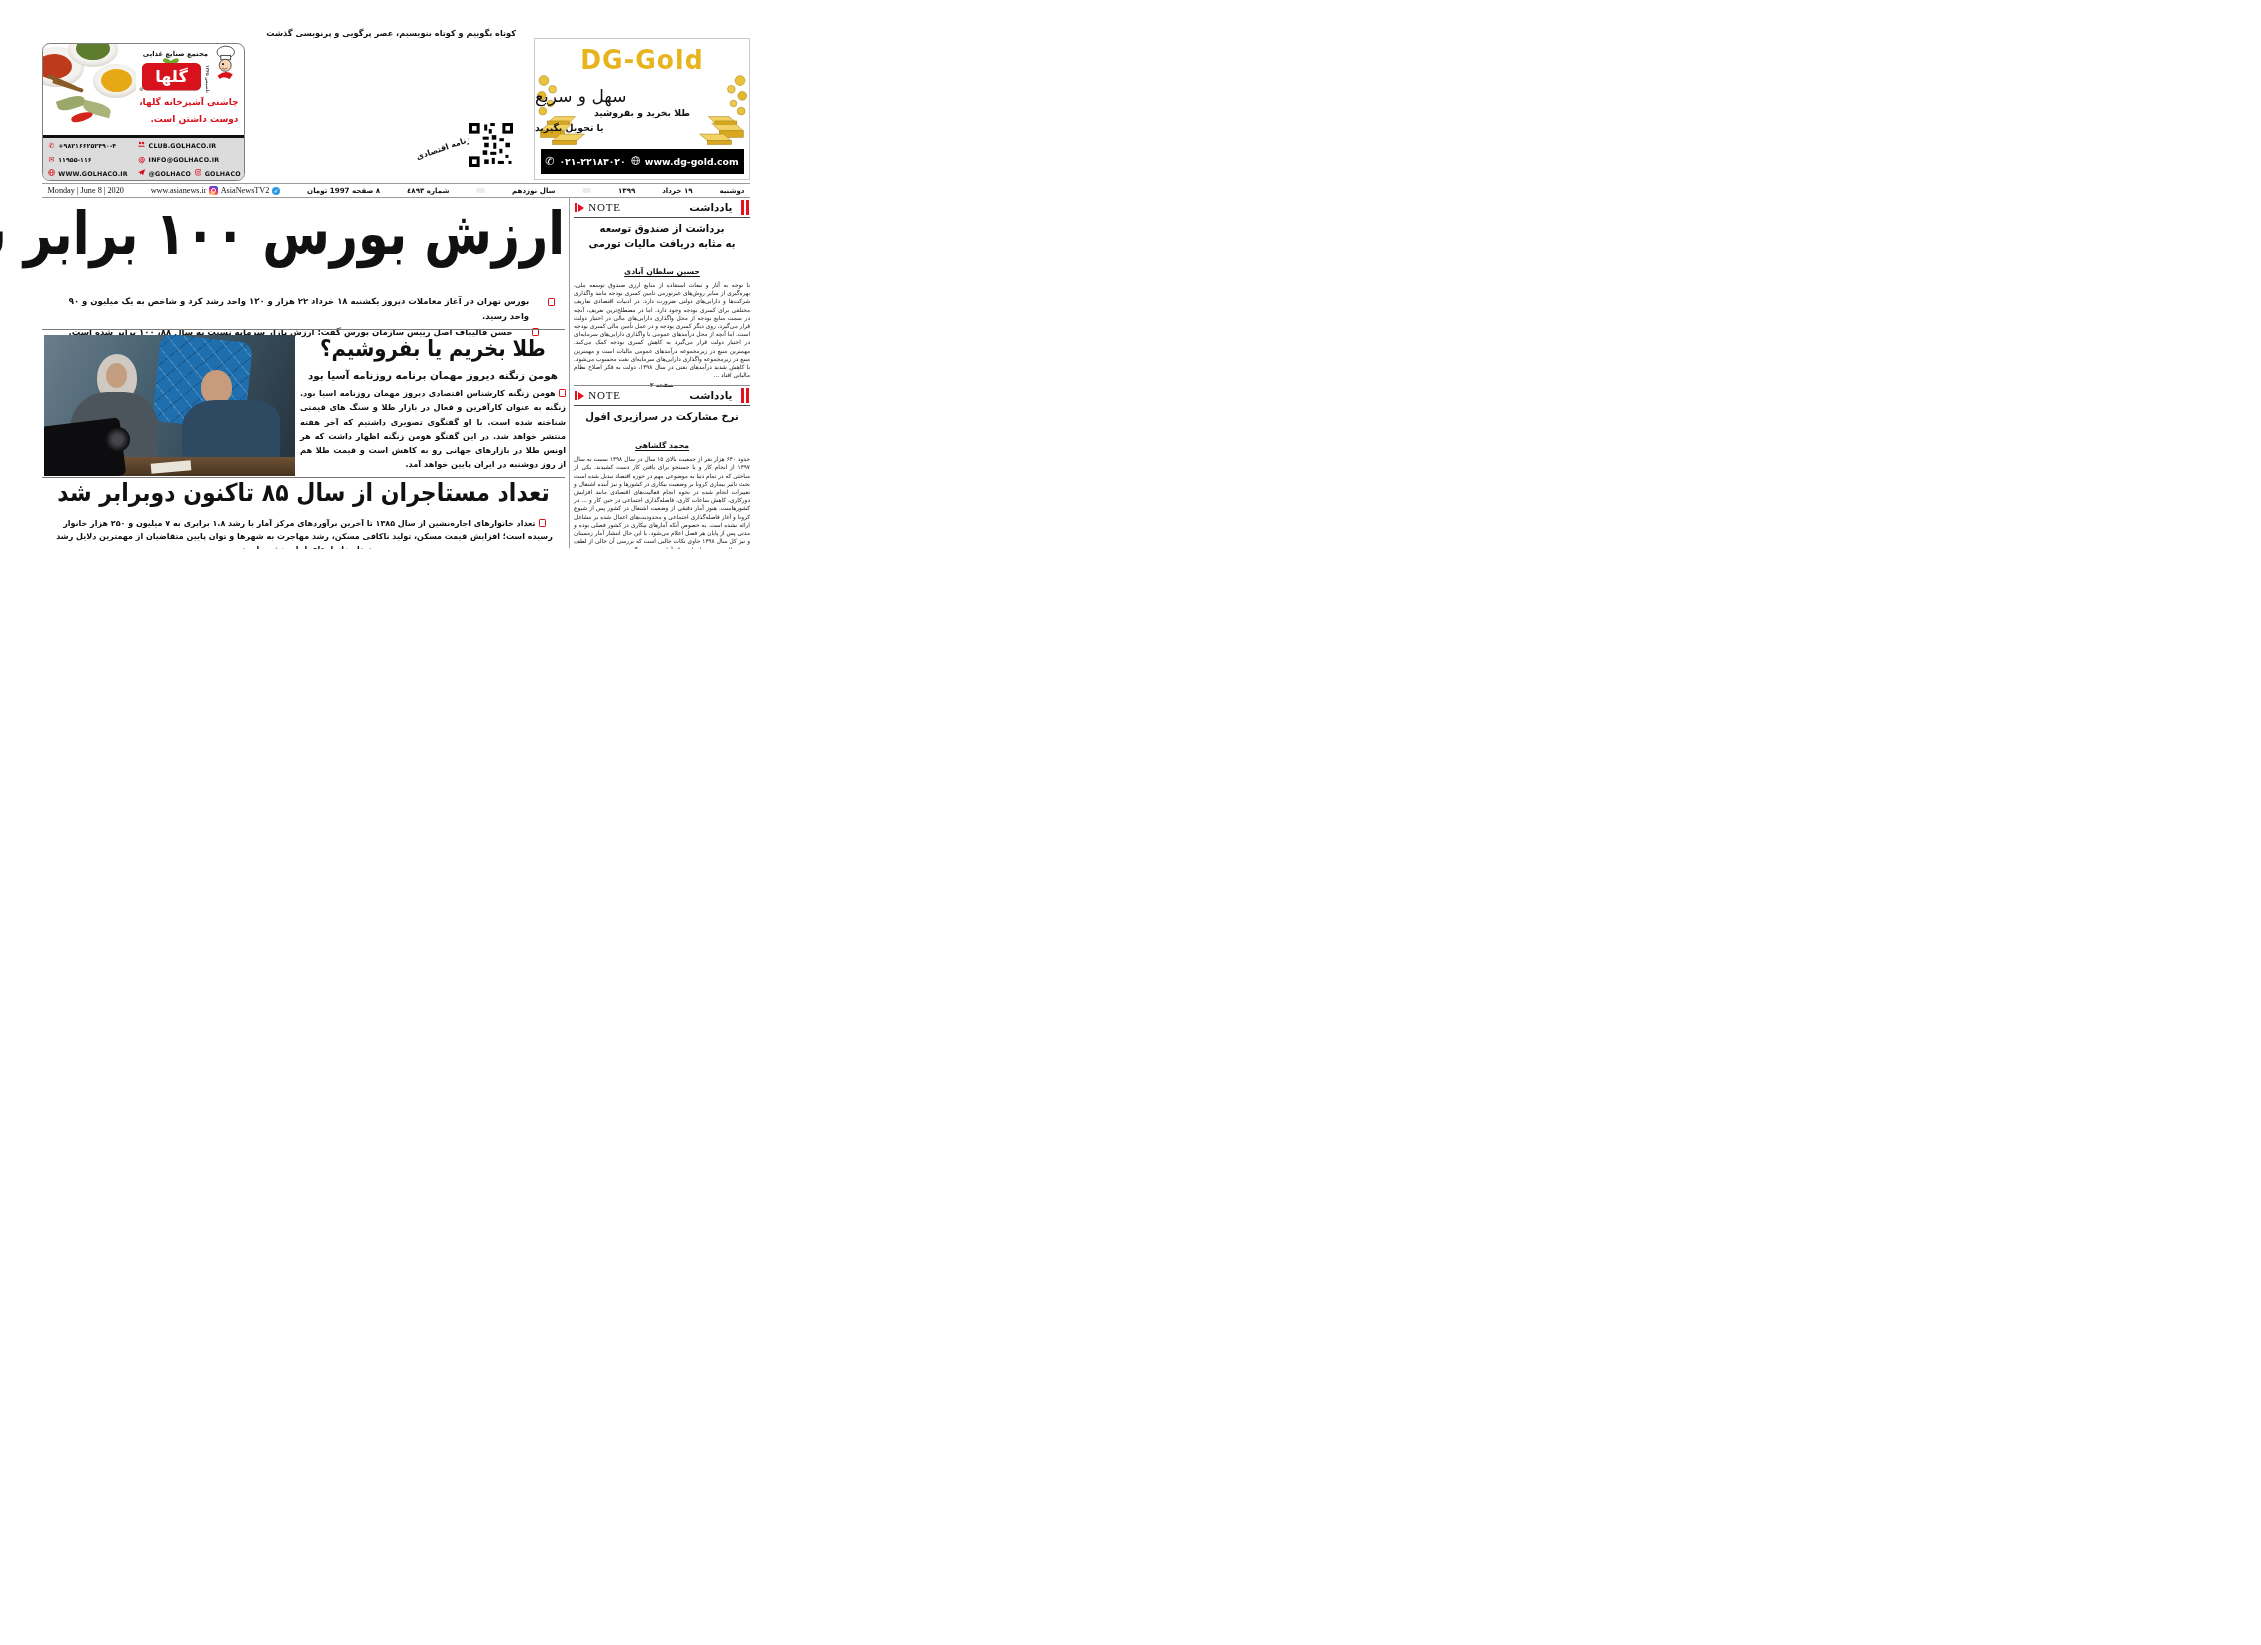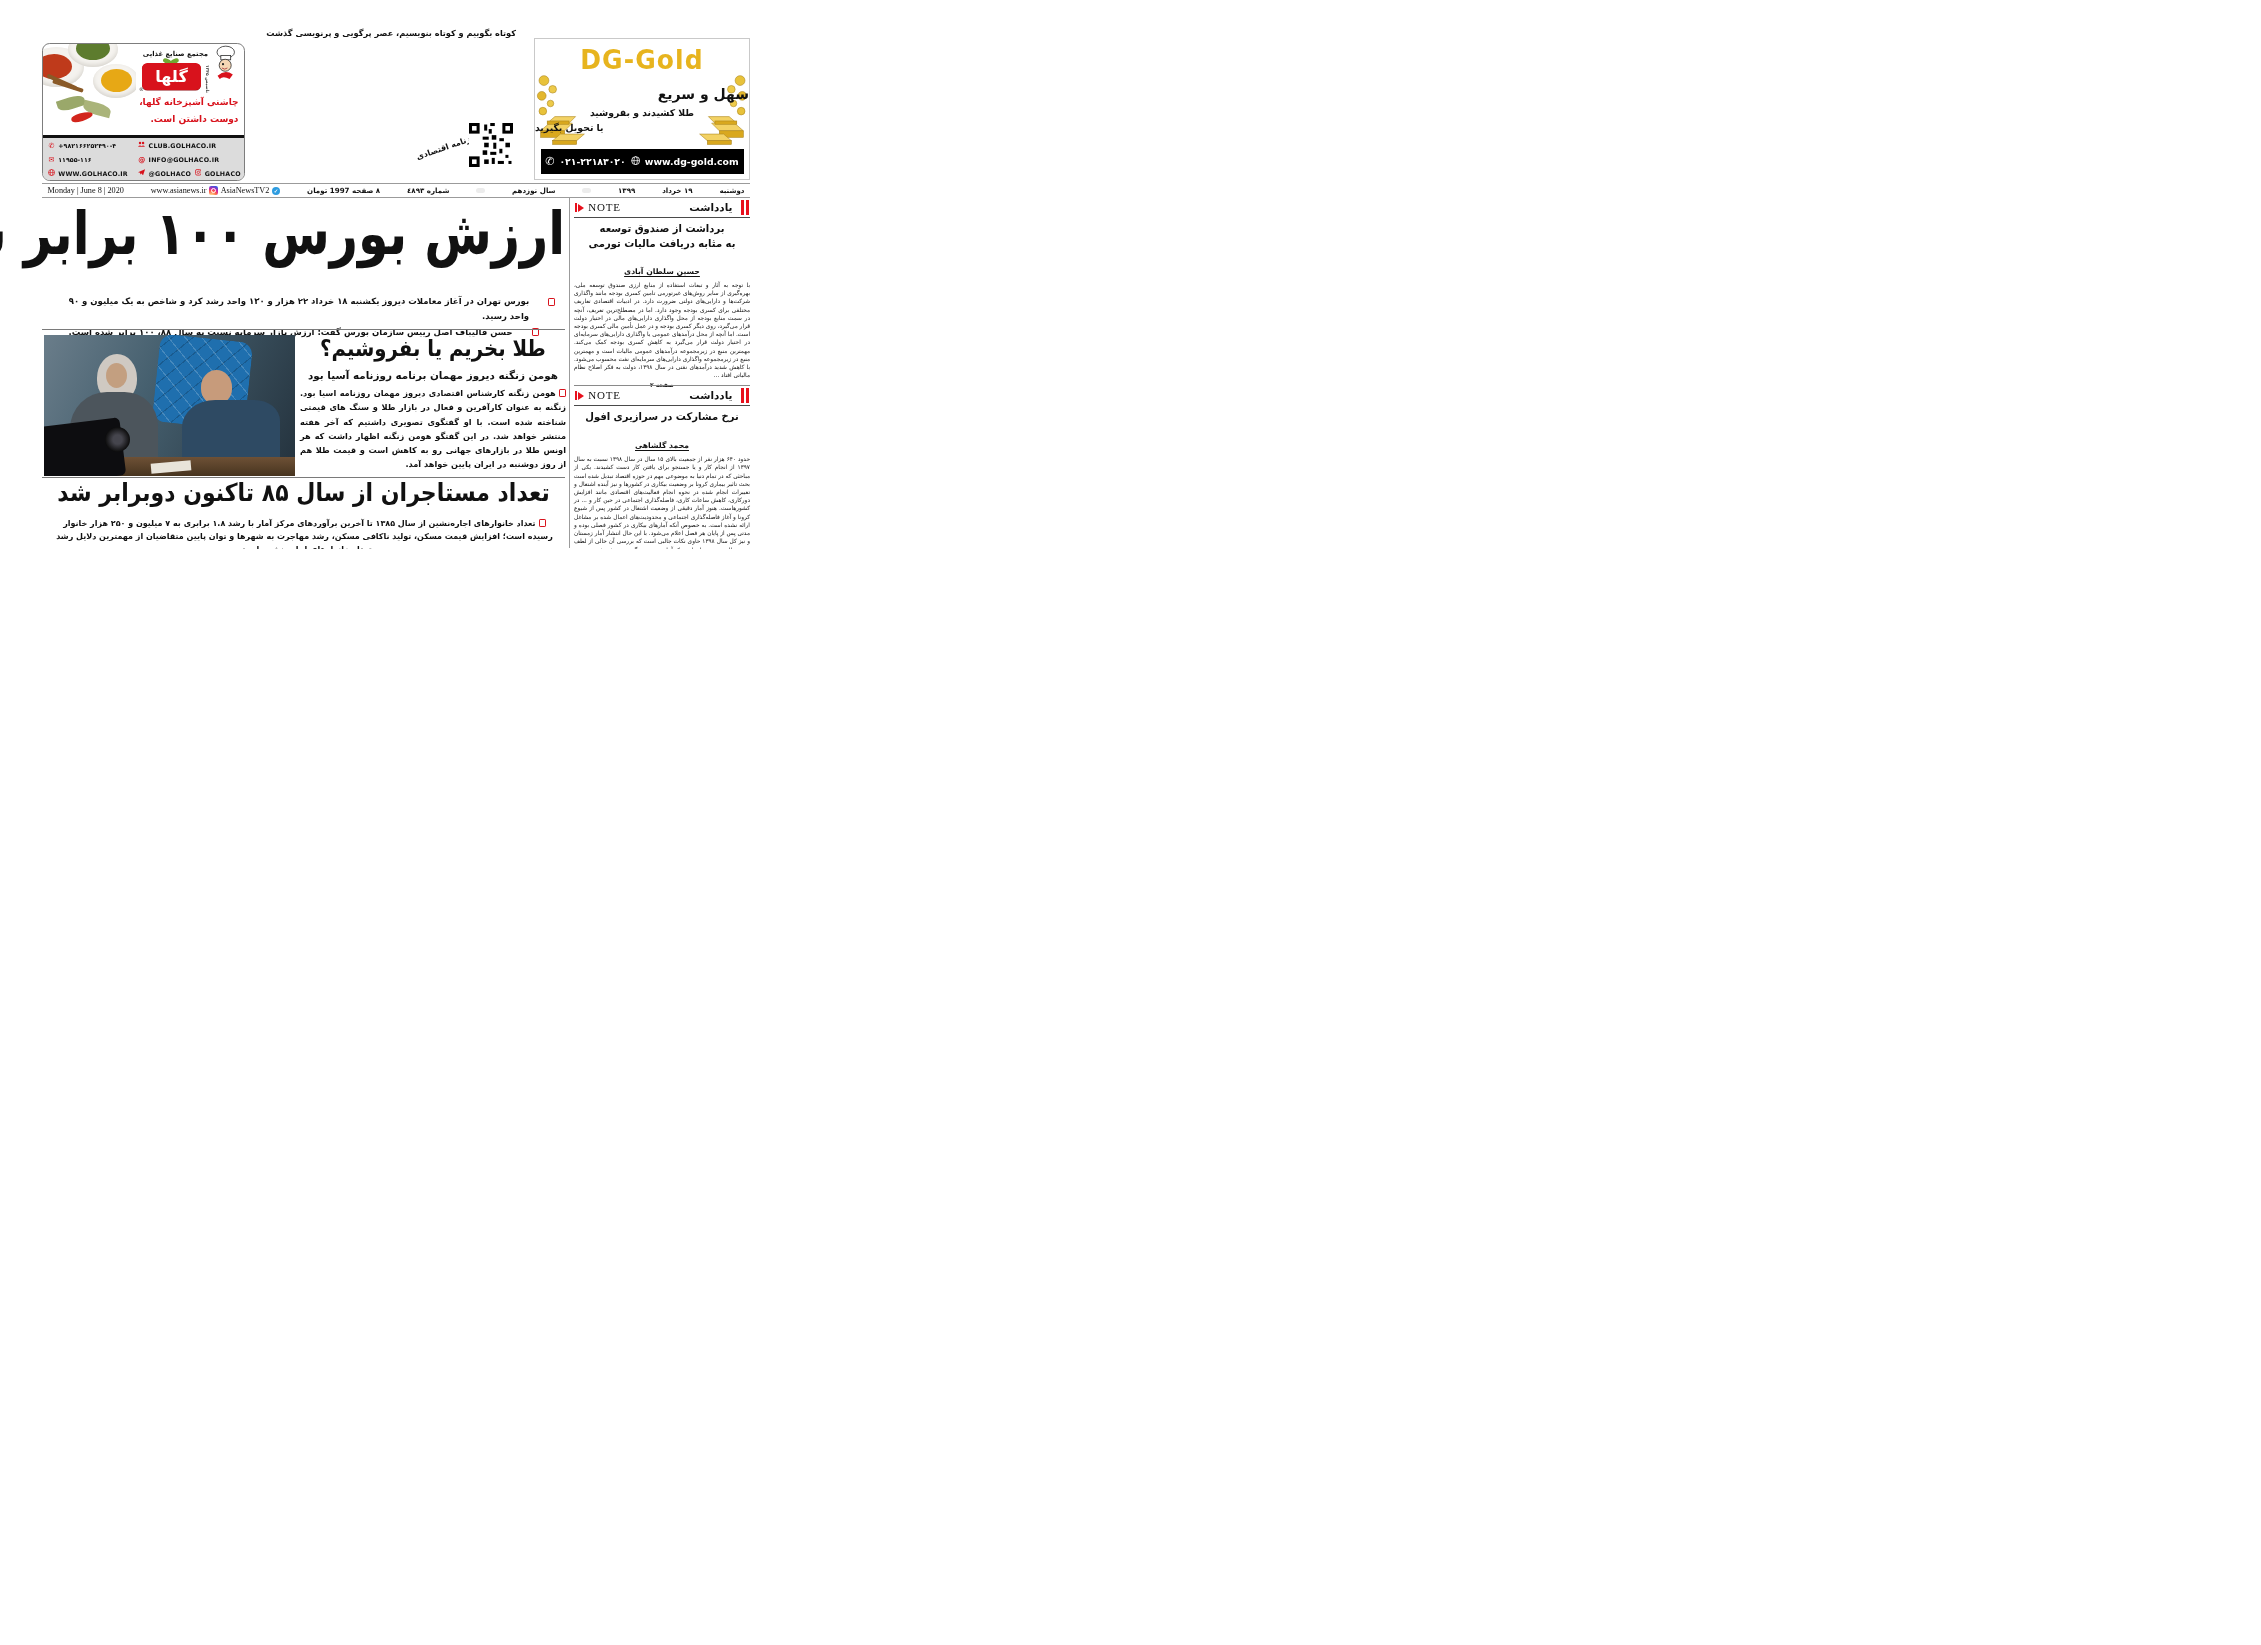--- a/index.html
+++ b/index.html
@@ -57,22 +57,22 @@
   .g-col{display:flex;flex-direction:column;justify-content:space-between;}
   .g-row{display:flex;align-items:center;gap:2.7px;font-size:6.3px;font-weight:bold;
          letter-spacing:0.2px;color:#101010;white-space:nowrap;}
   .g-ico{color:#d8121c;font-size:7.1px;width:8.2px;text-align:center;flex:0 0 8.2px;}
 
   
   .dg{position:absolute;left:534px;top:38px;width:216px;height:142px;border:0.5px solid #c9c9c9;
       background:#fff;box-sizing:border-box;overflow:hidden;}
   .dg-brand{position:absolute;top:6.6px;left:0;right:0;text-align:center;font-size:25px;
             font-weight:bold;color:#e7b41e;letter-spacing:1.1px;transform:scaleY(1.05);}
-  .dg-l1{position:absolute;top:47px;left:0;right:0;text-align:right;direction:rtl;
-         font-size:14px;font-weight:bold;}
+  .dg-l1{position:absolute;top:47px;left:0;right:0;text-align:left;direction:rtl;
+         font-size:17px;font-weight:normal;}
   .dg-l2{position:absolute;top:68px;left:0;right:0;text-align:center;direction:rtl;
          font-size:9.3px;font-weight:bold;}
   .dg-l3{position:absolute;top:83px;left:0;right:0;text-align:left;direction:rtl;
          font-size:9.3px;font-weight:bold;}
   .dg-gold-left{position:absolute;left:1.1px;top:35px;}
   .dg-gold-right{position:absolute;right:1.1px;top:35px;transform:scaleX(-1);}
   .dg-bar{position:absolute;left:5.5px;right:5.5px;bottom:4.9px;height:25px;background:#000;
           display:flex;align-items:center;justify-content:center;gap:4.9px;color:#fff;
           font-size:9.3px;font-weight:bold;direction:ltr;}
 
@@ -316,21 +316,21 @@
         <circle cx="12" cy="68" r="7" fill="#e8c23a"></circle>
         <polygon points="8,104 24,90 66,90 52,104" fill="#f3d264"></polygon>
         <rect x="8" y="104" width="44" height="12" fill="#d9a81e"></rect>
         <polygon points="20,90 34,78 72,78 60,90" fill="#f3d264"></polygon>
         <rect x="20" y="86" width="40" height="6" fill="#d9a81e"></rect>
         <polygon points="30,122 44,110 88,110 74,122" fill="#f3d264"></polygon>
         <rect x="30" y="122" width="44" height="7" fill="#d9a81e"></rect>
       </g>
     </svg>
     <div class="dg-l1">سهل و سریع</div>
-    <div class="dg-l2">طلا کشیدند و بفروشید</div>
+    <div class="dg-l2">طلا بخرید و بفروشید</div>
     <div class="dg-l3">یا تحویل بگیرید</div>
     <div class="dg-bar">
       <span style="font-size:11px;">✆</span>
       <span dir="ltr">۰۲۱-۲۲۱۸۳۰۲۰</span>
       <span>
         <svg width="9.3" height="9.3" viewBox="0 0 14 14">
             <circle cx="7" cy="7" r="6" fill="none" stroke="#fff" stroke-width="1.3"></circle>
             <ellipse cx="7" cy="7" rx="2.6" ry="6" fill="none" stroke="#fff" stroke-width="1.1"></ellipse>
             <line x1="1" y1="7" x2="13" y2="7" stroke="#fff" stroke-width="1.1"></line>
           </svg>

